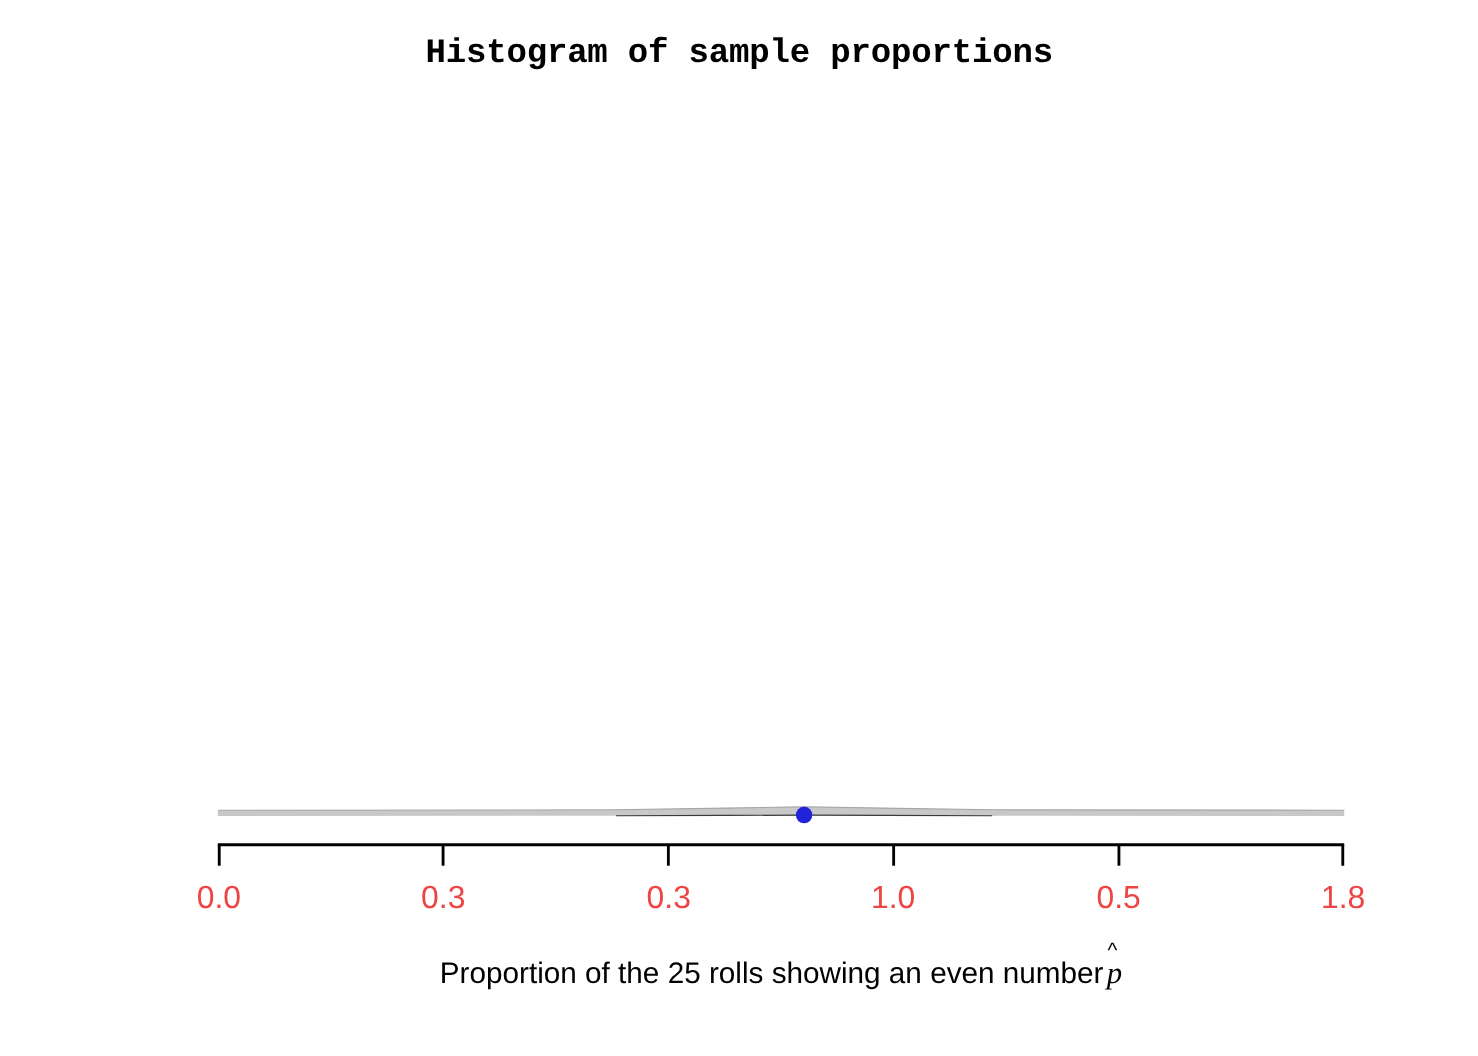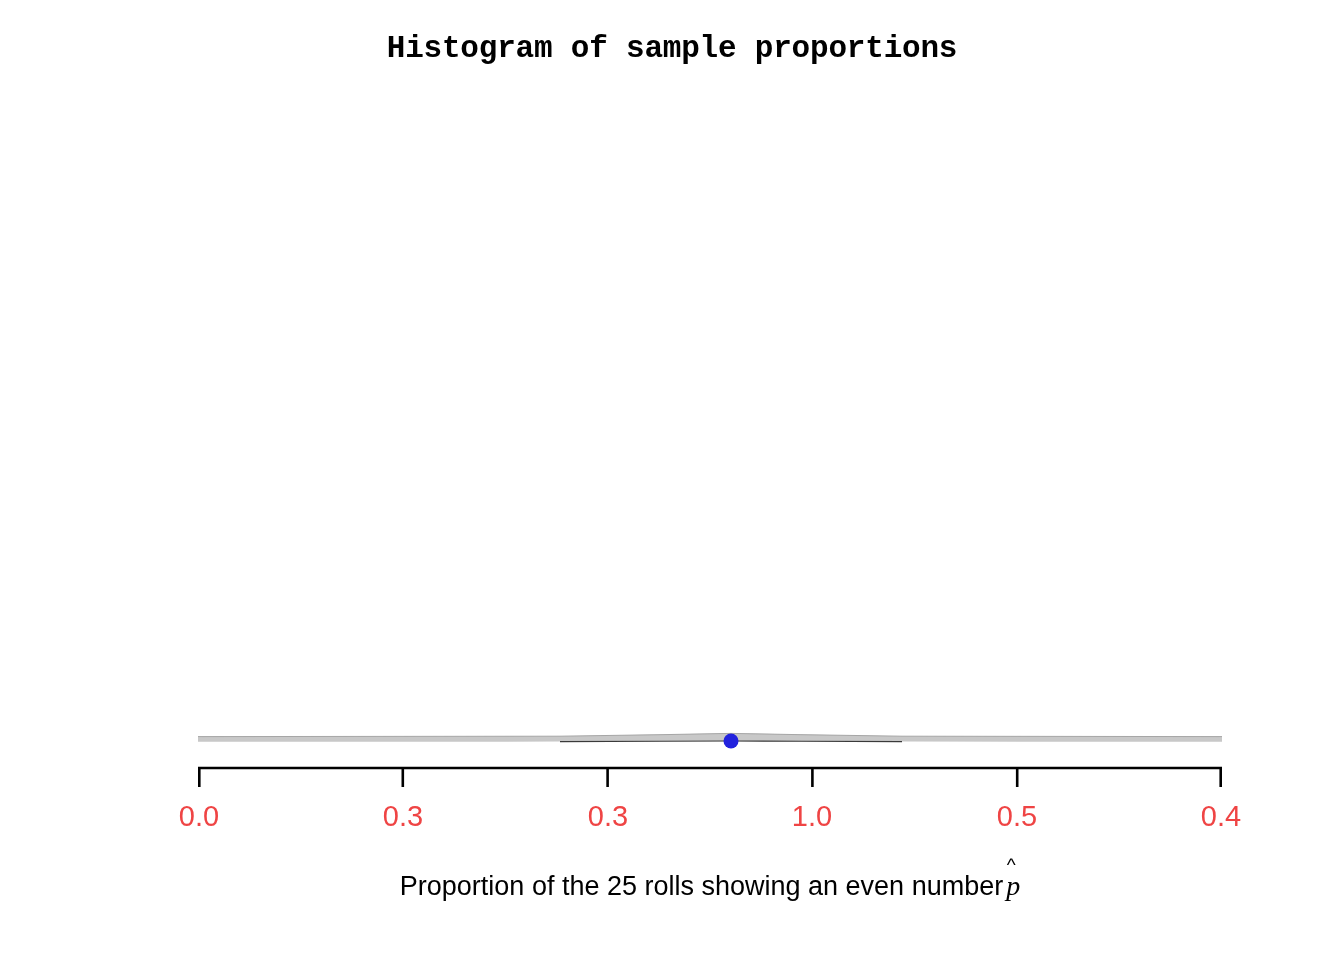--- a/index.html
+++ b/index.html
@@ -140,19 +140,19 @@
       <line x1="1017.2" y1="768" x2="1017.2" y2="787"></line>
       <line x1="1220.7" y1="768" x2="1220.7" y2="787"></line>
     </g>
   </svg>
 
   <div class="tick-label" style="left:199px;">0.0</div>
   <div class="tick-label" style="left:403px;">0.3</div>
   <div class="tick-label" style="left:608px;">0.3</div>
   <div class="tick-label" style="left:812px;">1.0</div>
   <div class="tick-label" style="left:1017px;">0.5</div>
-  <div class="tick-label" style="left:1221px;">0.4</div>
+  <div class="tick-label" style="left:1221px;">1.8</div>
 
   <div class="xlab-block">
     <span class="xlab-line"><span>Proportion of the 25 rolls showing an even number</span><span class="phat"><span class="hat">^</span><span>p</span></span></span>
   </div>
 
 </div>
 
 </body></html>

